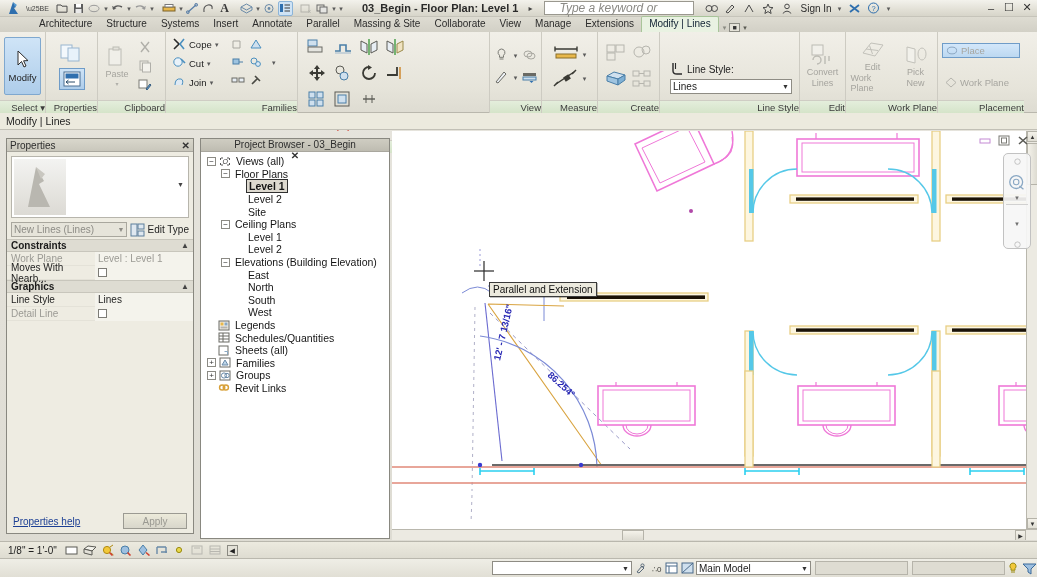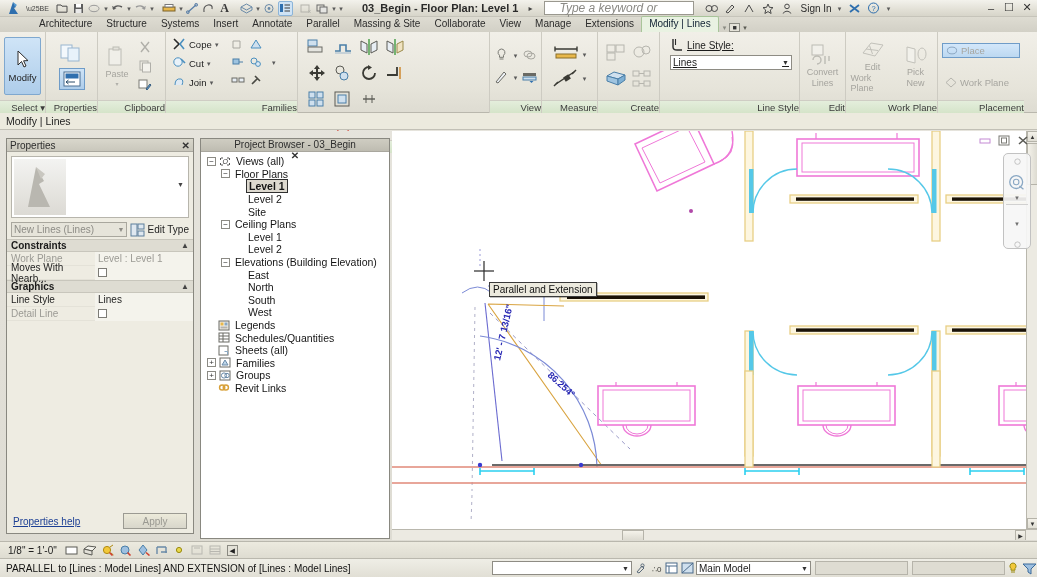--- a/index.html
+++ b/index.html
@@ -670,21 +670,21 @@
                 <rect x="12" y="11" width="6" height="5" fill="none" stroke="#b6b5ae"></rect>
                 <path d="M7 3.5 h5 M7 13.5 h5" stroke="#b6b5ae"></path>
               </svg>
             </span>
         </div>
       </div>
       <div class="panel-title">Create</div>
     </div>
 
     <div class="panel" style="width:140px">
-      <div class="panel-body" style="align-items:flex-start;text-decoration:underline;">
+      <div class="panel-body" style="align-items:flex-end;">
         <div class="linestyle-wrap">
           <div class="ls-label">
             <svg width="14" height="14" viewBox="0 0 14 14">
               <path d="M3 1 L3 9 Q3 12 7 12 L12 12" fill="none" stroke="#2a2a2a" stroke-width="1.4"></path>
               <path d="M5.5 1 L5.5 7" stroke="#2a2a2a" stroke-width="1.1"></path>
             </svg>
             <span>Line Style:</span>
           </div>
           <div class="ls-combo">
             <span>Lines</span>
@@ -1183,21 +1183,20 @@
     <span class="vi">
       <svg width="13" height="12" viewBox="0 0 13 12">
           <rect x="1" y="2" width="10" height="8" fill="none" stroke="#b8b7b0"></rect>
           <path d="M1 5 h10 M1 7.5 h10" stroke="#b8b7b0"></path>
         </svg>
       </span>
     <span class="vcb-arrow">◀</span>
   </div>
 
   <div class="statusbar">
-    <span class="status-text">PARALLEL  to [Lines : Model Lines] AND EXTENSION  of [Lines : Model Lines]</span>
     <span class="st-gap"></span>
     <span class="st-combo">
       <span style="font-size:7px;color:#333">▼</span>
     </span>
     <span class="st-ic">
       <svg width="13" height="13" viewBox="0 0 13 13">
           <path d="M3 10 L8 4 L10 6 L5 11z" fill="none" stroke="#5a6a7a"></path>
           <circle cx="8.5" cy="3.5" r="1.6" fill="none" stroke="#5a6a7a"></circle>
         </svg>
     </span>

